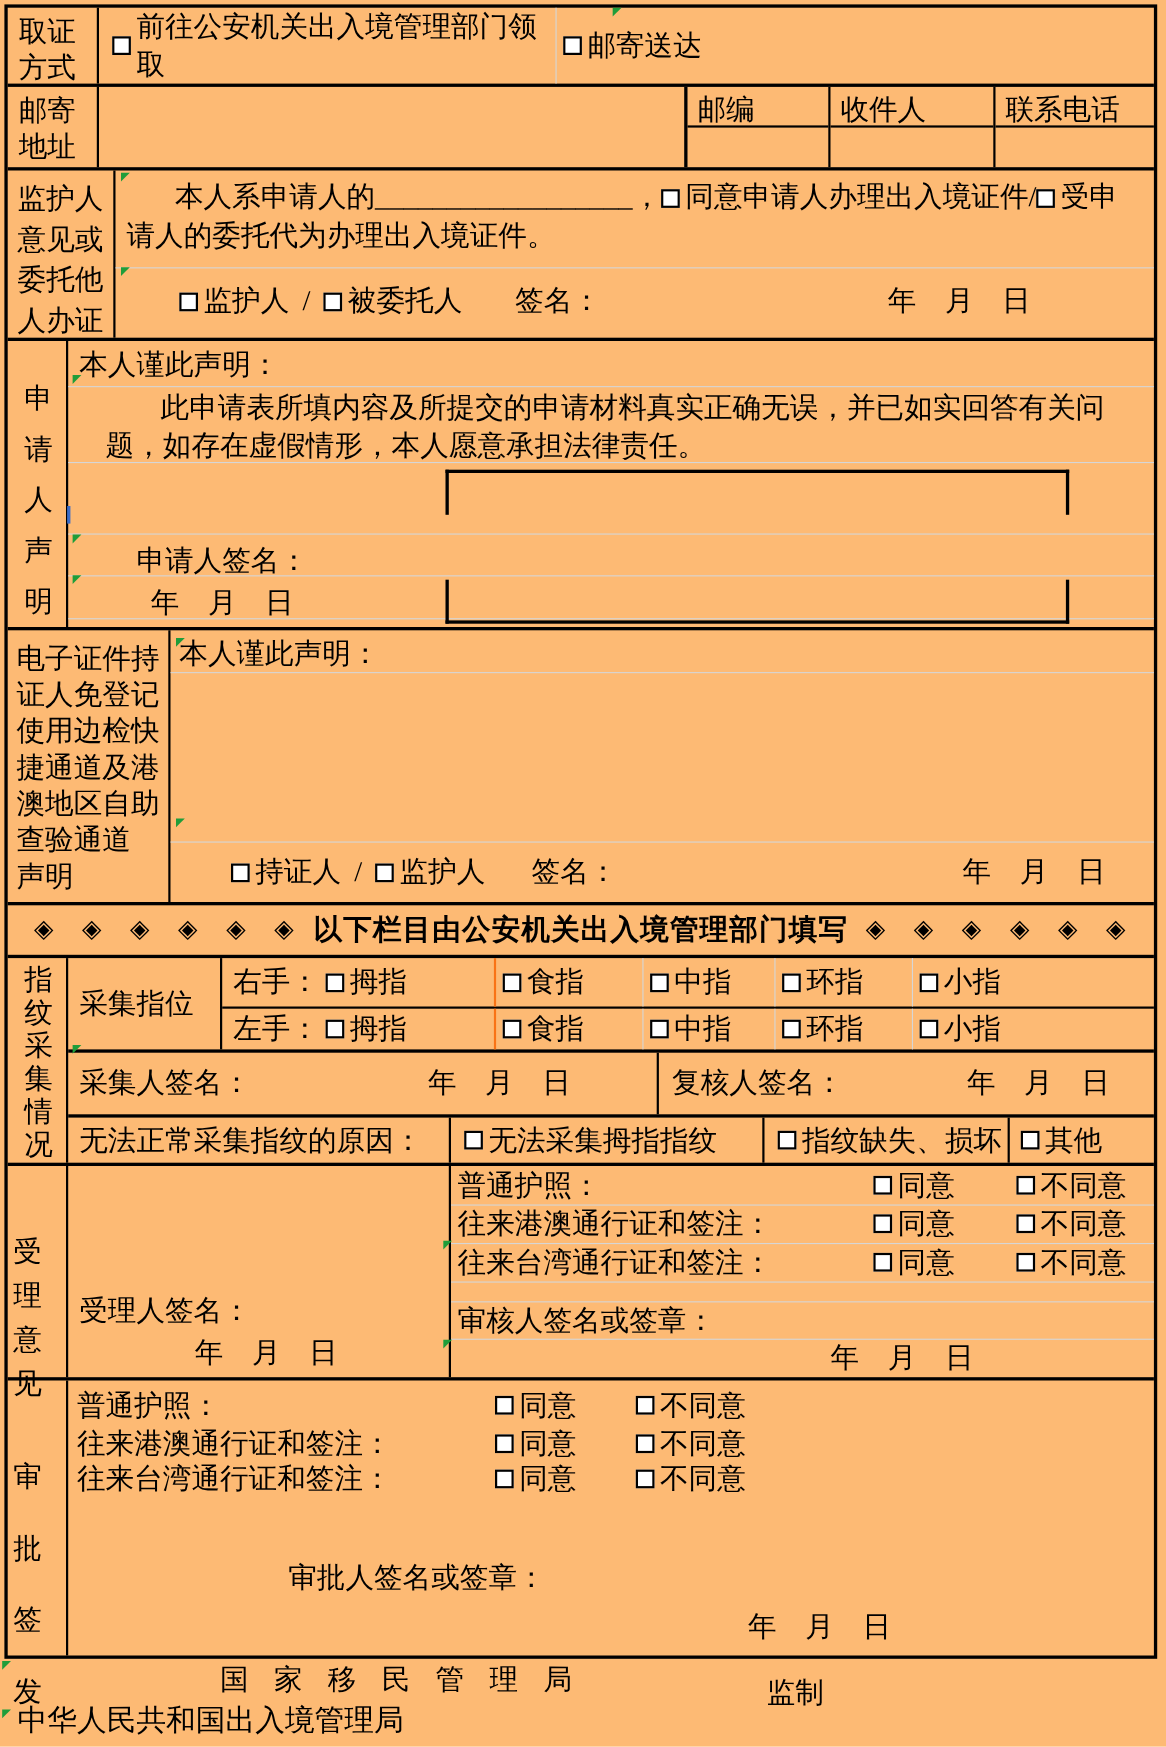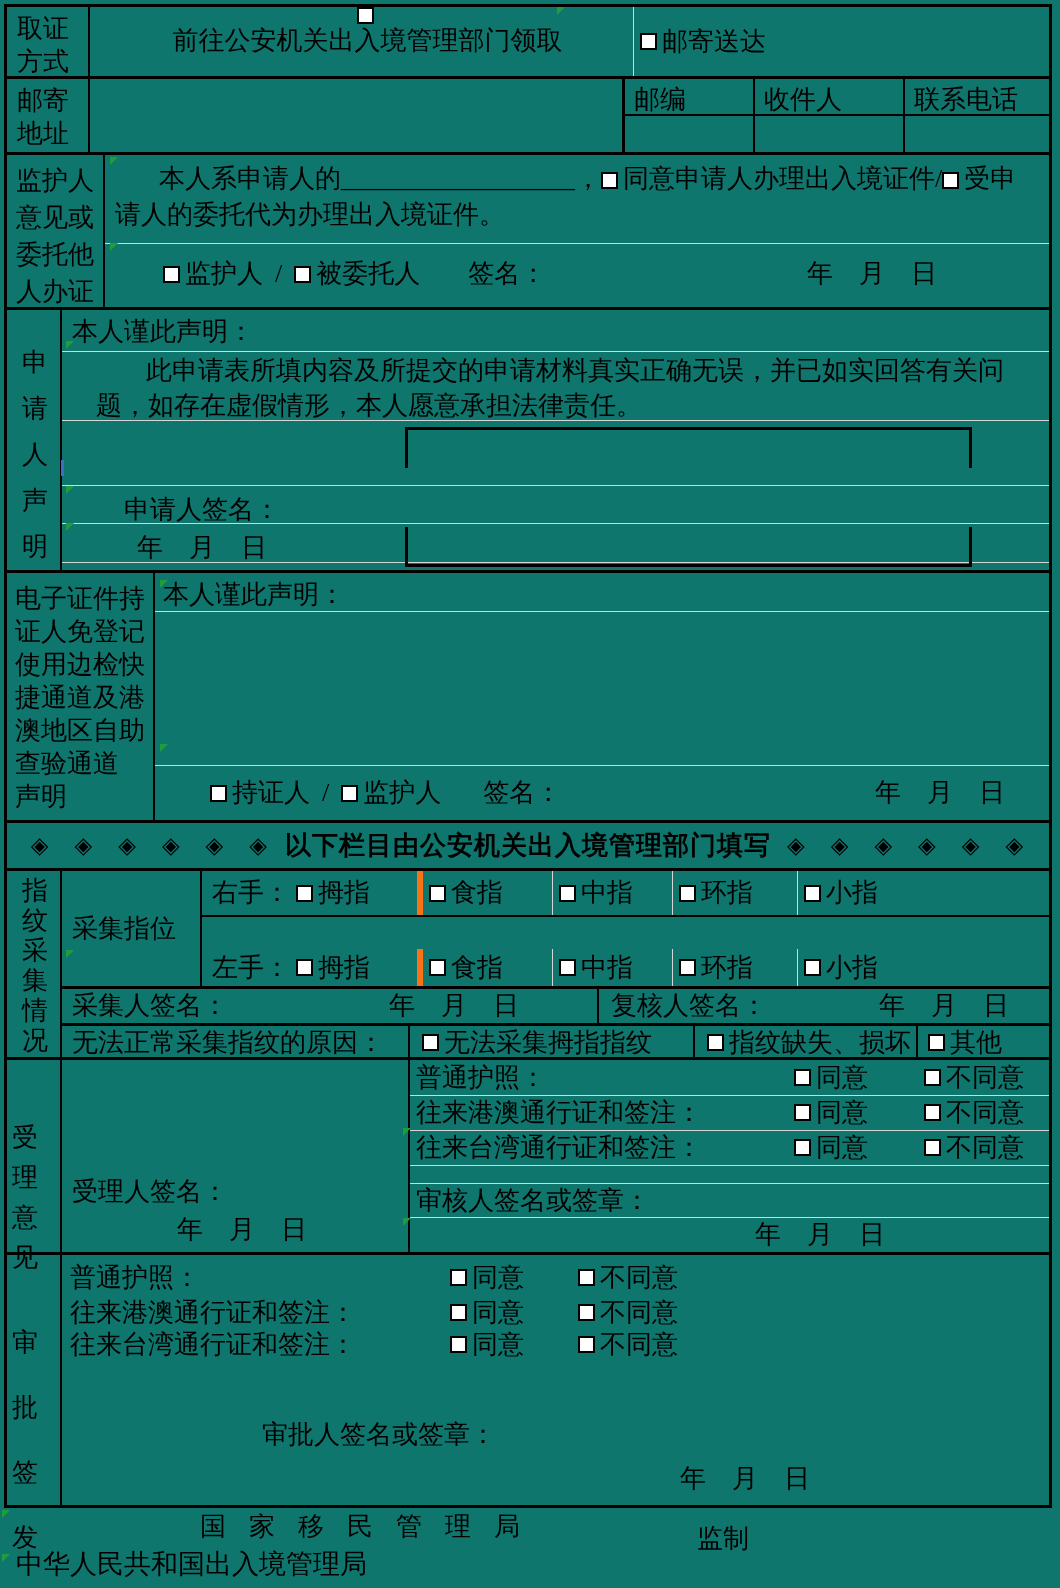--- a/index.html
+++ b/index.html
@@ -1,33 +1,33 @@
 <!DOCTYPE html>
 <html><head>
 <meta charset="utf-8">
 <style>
   html,body{margin:0;padding:0;background:#fff;}
-  .sheet{position:relative;width:1060px;height:1588px;background:#0f766e;color:#000;
+  .sheet{position:relative;width:1060px;height:1588px;background:#fdba74;color:#000;
          font-family:"Liberation Serif","DejaVu Serif",serif;font-size:26px;line-height:1.3;overflow:hidden;}
   .tbl{position:absolute;left:4px;top:4px;width:1048px;box-sizing:border-box;border:3px solid #000;
        display:flex;flex-direction:column;}
   .sec{display:flex;box-sizing:border-box;border-bottom:3px solid #000;position:relative;}
   .sec.last{border-bottom:none;}
   .lab{box-sizing:border-box;border-right:2px solid #000;white-space:pre-line;flex:none;}
   .cont{flex:1;position:relative;box-sizing:border-box;}
   .cb{display:inline-block;box-sizing:border-box;width:17px;height:17px;border:2px solid #000;
       background:#fff;margin-right:5px;vertical-align:-2px;flex:none;}
   .date{white-space:pre;}
   .fline{position:absolute;left:0;right:0;border-top:1px solid #d6d6d6;}
   
   .secA{height:72px;}
   .labA{width:83px;padding:5px 0 0 10px;line-height:33px;}
   .contA{display:flex;align-items:center;}
-  .aOpt1{width:544px;height:100%;display:flex;align-items:center;padding-left:12px;box-sizing:border-box;
-         border-right:1px solid #d6d6d6;flex-direction:column;}
+  .aOpt1{width:416px;height:100%;display:flex;align-items:center;padding-left:12px;box-sizing:border-box;
+         border-right:1px solid #d6d6d6;}
   .aOpt2{display:flex;align-items:center;padding-left:6px;}
   
   .secB{height:76px;}
   .labB{width:83px;padding:5px 0 0 10px;line-height:33px;}
   .contB{display:flex;}
   .bAddr{width:535px;box-sizing:border-box;border-right:3px solid #000;}
   .bCol{box-sizing:border-box;border-right:2px solid #000;display:flex;flex-direction:column;}
   .bCol.cPost{width:130px;}.bCol.cRecv{width:150px;}.bCol.cTel{flex:1;border-right:none;}
   .bHead{height:37px;box-sizing:border-box;border-bottom:2px solid #000;padding:4px 0 0 9px;}
   .bVal{flex:1;}
@@ -61,27 +61,27 @@
   .dia{font-family:"DejaVu Sans","Liberation Sans",sans-serif;font-size:23px;letter-spacing:2px;
        word-spacing:14px;font-weight:bold;}
   .fTitle{margin:0 16px;letter-spacing:1px;}
   
   .secG{height:189px;}
   .labG{width:55px;padding:5px 0 0 15px;line-height:30px;}
   .contG{display:flex;flex-direction:column;}
   .gTop{display:flex;box-sizing:border-box;border-bottom:3px solid #000;}
   .gPos{width:140px;box-sizing:border-box;border-right:2px solid #000;display:flex;align-items:center;
         padding-left:10px;}
-  .gHandRows{flex:1;display:flex;flex-direction:column;gap:32px;}
+  .gHandRows{flex:1;display:flex;flex-direction:column;}
   .gHandRow{display:flex;align-items:center;height:46px;box-sizing:border-box;}
   .gHandRow.r1{border-bottom:2px solid #000;}
   .gHandRow.r2{height:37px;}
   .gHand{width:88px;padding-left:10px;flex:none;box-sizing:border-box;}
   .gF{display:flex;align-items:center;height:100%;box-sizing:border-box;padding-left:6px;}
-  .gF1{width:127px;}.gF2{width:135px;border-left:6px solid #f97316;}
+  .gF1{width:127px;}.gF2{width:135px;border-left:2px solid #f97316;margin-left:32px;}
   .gF3{width:120px;border-left:1px solid #d6d6d6;}.gF4{width:125px;border-left:1px solid #d6d6d6;}
   .gF5{flex:1;border-left:1px solid #d6d6d6;}
   .gSignRow{display:flex;box-sizing:border-box;border-bottom:3px solid #000;height:61px;}
   .gSL{width:537px;box-sizing:border-box;border-right:2px solid #000;display:flex;align-items:center;
        padding-left:10px;}
   .gSL .date{margin-left:auto;margin-right:78px;}
   .gSR{flex:1;display:flex;align-items:center;padding-left:12px;}
   .gSR .date{margin-left:auto;margin-right:40px;}
   .gReason{display:flex;height:42px;}
   .gRc{display:flex;align-items:center;height:100%;box-sizing:border-box;border-right:2px solid #000;}

